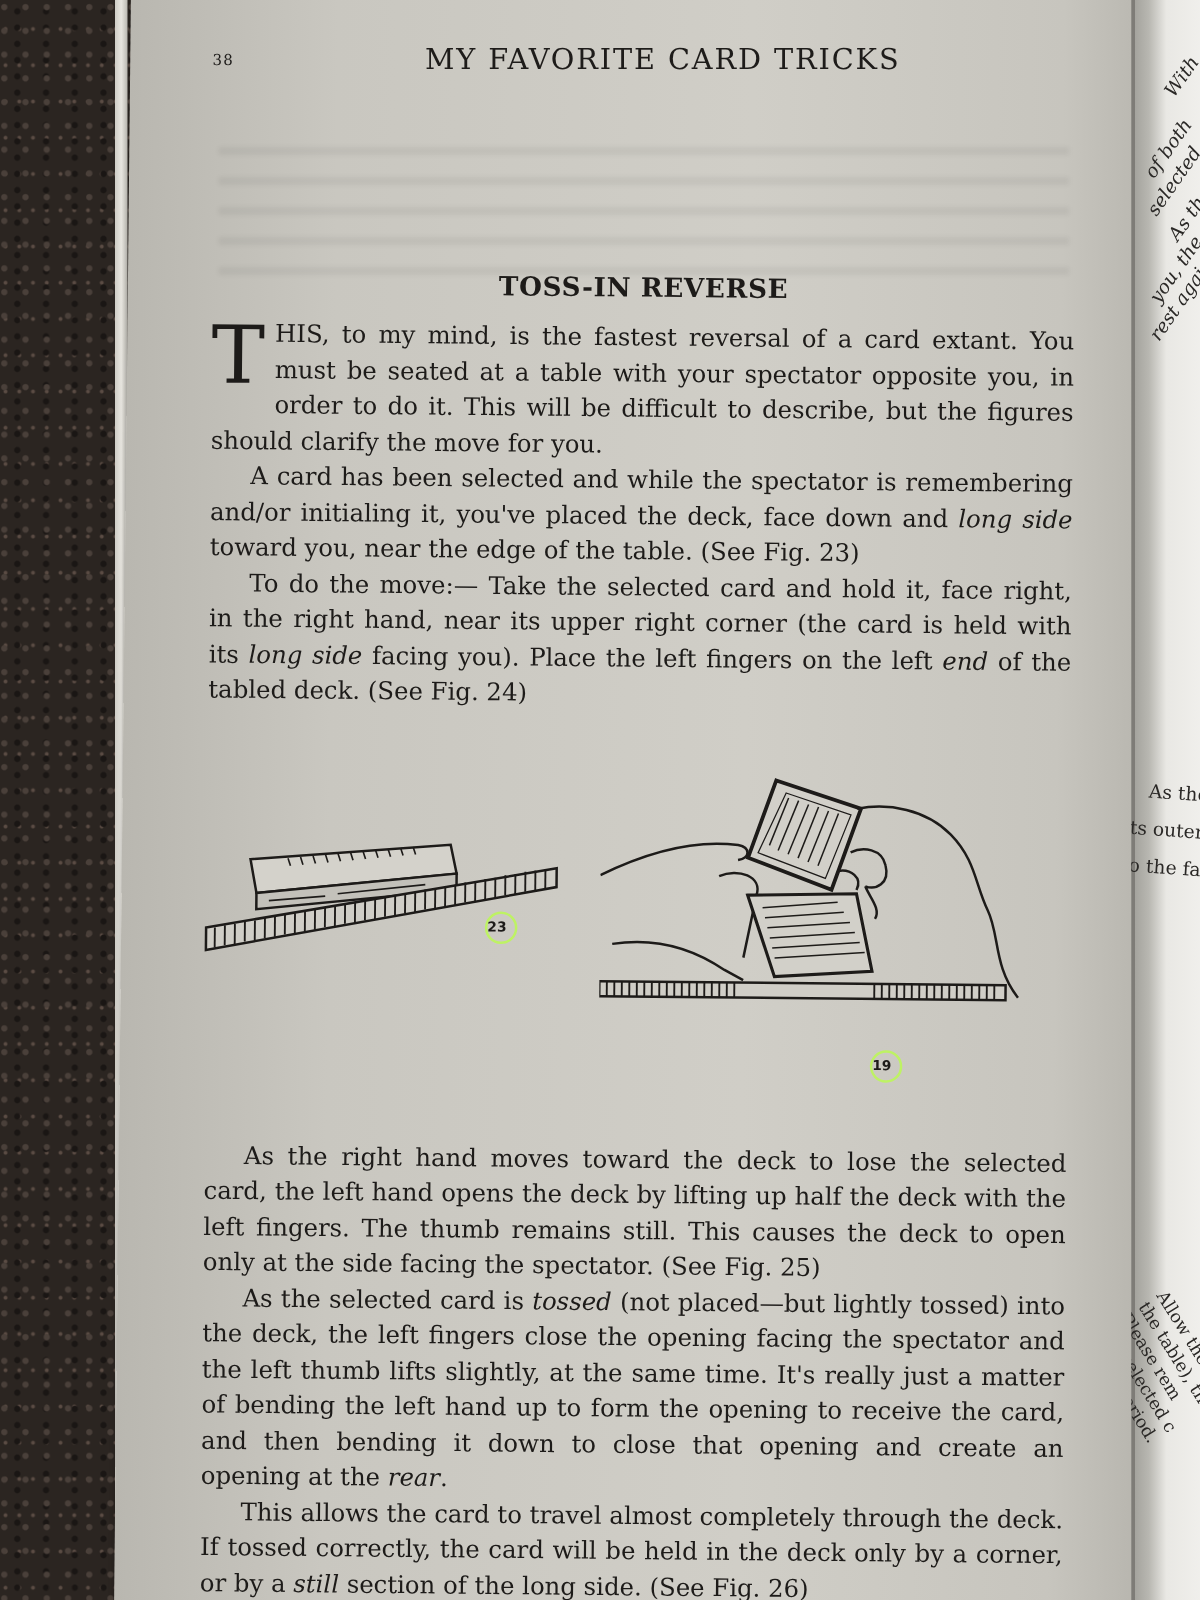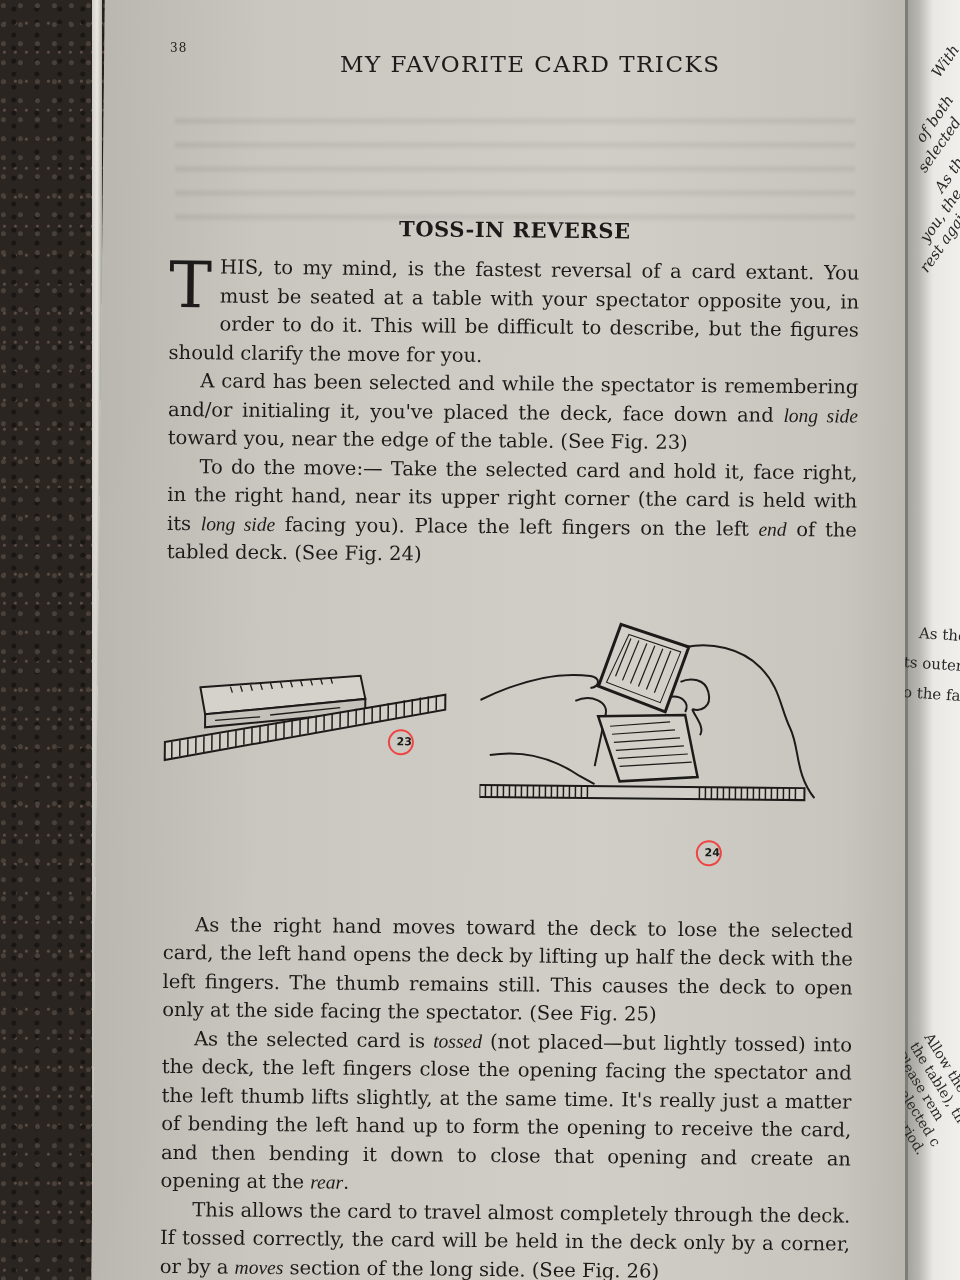--- a/index.html
+++ b/index.html
@@ -34,45 +34,45 @@
     }
     .next-page .spine-gap {
       position: absolute; left: 0; top: 0; width: 3px; height: 100%;
       background: #7e7c77;
     }
     .running-head {
       position: absolute; top: 33px; left: 168px; width: 560px; height: 36px;
       color: #1e1c1a; font-size: 22px; letter-spacing: 1px;
     }
     .running-head .folio { position: absolute; left: 2px; top: 8px; font-size: 12px; }
-    .running-head .book-title { position: absolute; left: 172px; top: 2px; font-size: 23px; letter-spacing: 1.5px; margin-top: 16px; }
+    .running-head .book-title { position: absolute; left: 172px; top: 2px; font-size: 23px; letter-spacing: 1.5px; }
     .content {
       position: absolute; left: 170px; top: 210px; width: 690px;
       color: #1d1b19;
       transform: rotate(0.55deg); transform-origin: left top;
     }
     .section-title {
       text-align: center; font-weight: bold; font-size: 21px; letter-spacing: 0.5px;
       margin: 4px 0 14px 0; width: 690px; padding-right: 10px;
     }
     p { margin: 0; font-size: 19.5px; line-height: 28.5px; text-align: justify; }
     p.indent { text-indent: 32px; }
     .dropcap-para { position: relative; }
     .dropcap {
       float: left; font-size: 64px; line-height: 56px; margin: 4px 8px 0 0; font-weight: normal;
     }
     .smallcaps { font-variant: small-caps; margin-top: 22px; }
-    em { font-style: italic; font-family: Liberation Serif, serif; }
+    em { font-style: italic; }
     .figures {
       position: relative; height: 290px; margin: 40px 0 14px -5px;
     }
     .figures svg { position: absolute; }
     .fig-label {
-      position: absolute; width: 22px; height: 22px; border: 2px solid #ef4444; border-radius: 50%;
-      font-size: 11px; font-weight: bold; text-align: right; line-height: 22px;
+      position: absolute; width: 22px; height: 22px; border: 2px solid #bef264; border-radius: 50%;
+      font-size: 11px; font-weight: bold; text-align: left; line-height: 22px;
       font-family: "DejaVu Sans", sans-serif;
     }
     .side-text {
       position: absolute; color: #2a2826; font-style: italic; font-size: 15px; line-height: 20px;
       white-space: nowrap;
     }
     .side-text.upright { font-style: normal; }
     .ghost {
       position: absolute; left: 175px; top: 100px; width: 680px; height: 120px;
       background: repeating-linear-gradient(180deg, transparent 0 18px, rgba(0,0,0,0.05) 18px 24px);
@@ -218,28 +218,28 @@
         <line x1="274" y1="170" x2="274" y2="182"></line>
           <line x1="280" y1="170" x2="280" y2="182"></line>
           <line x1="286" y1="170" x2="286" y2="182"></line>
         <line x1="292" y1="170" x2="292" y2="182"></line>
           <line x1="298" y1="170" x2="298" y2="182"></line>
           <line x1="304" y1="170" x2="304" y2="182"></line>
         <line x1="310" y1="170" x2="310" y2="182"></line>
           <line x1="316" y1="170" x2="316" y2="182"></line>
       </g>
     </svg>
-    <div class="fig-label" style="left:537px;top:228px">24</div>
+    <div class="fig-label" style="left:537px;top:228px">19</div>
   </div>
 
   <p class="indent"><span>As the right hand moves toward the deck to lose the selected card, the left hand opens the deck by lifting up half the deck with the left fingers. The thumb remains still. This causes the deck to open only at the side facing the spectator. (See Fig. 25)</span></p>
 
   <p class="indent"><span>As the selected card is </span><em>tossed</em><span> (not placed—but lightly tossed) into the deck, the left fingers close the opening facing the spectator and the left thumb lifts slightly, at the same time. It's really just a matter of bending the left hand up to form the opening to receive the card, and then bending it down to close that opening and create an opening at the </span><em>rear</em><span>.</span></p>
 
-  <p class="indent"><span>This allows the card to travel almost completely through the deck. If tossed correctly, the card will be held in the deck only by a corner, or by a </span><em>moves</em><span> section of the long side. (See Fig. 26)</span></p>
+  <p class="indent"><span>This allows the card to travel almost completely through the deck. If tossed correctly, the card will be held in the deck only by a corner, or by a </span><em>still</em><span> section of the long side. (See Fig. 26)</span></p>
 </div>
 
 <div class="next-page">
   <div class="spine-gap"></div>
   <div class="side-text" style="left:22px;top:70px;transform:rotate(-55deg);transform-origin:left top;">
     <div>With</div>
   </div>
   <div class="side-text" style="left:6px;top:135px;transform:rotate(-55deg);transform-origin:left top;">
     <div>of both</div>
   </div>

